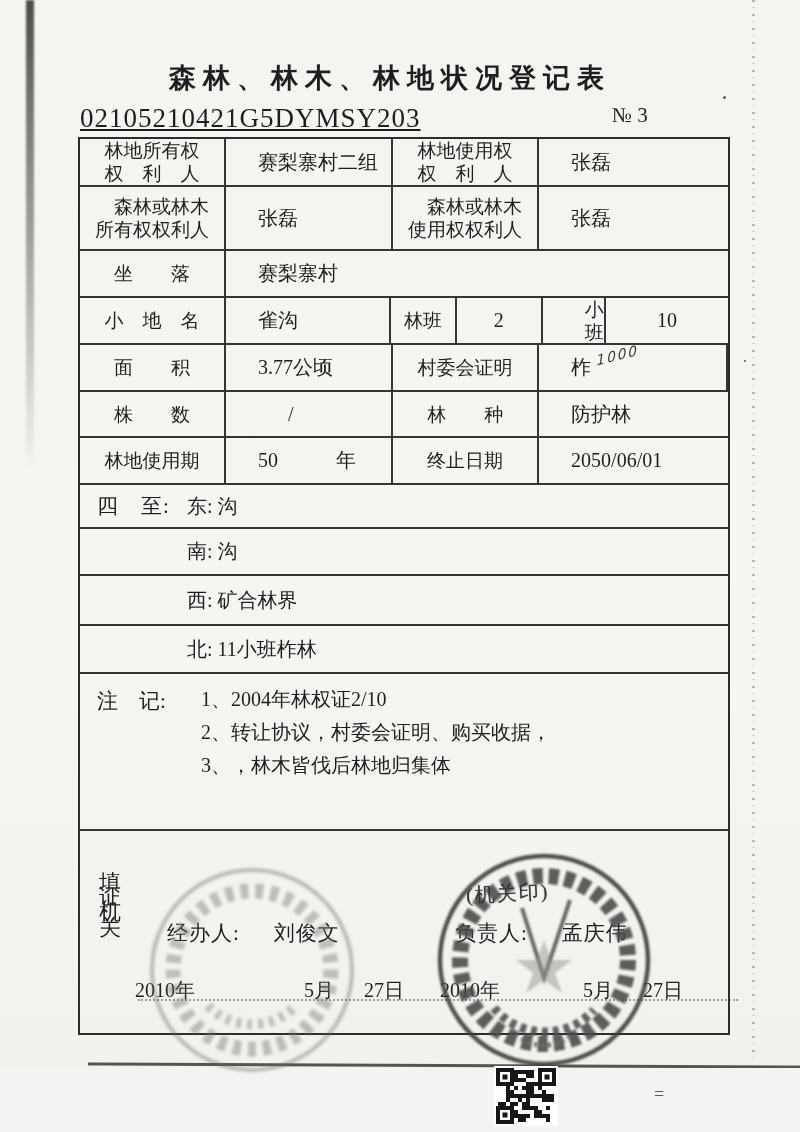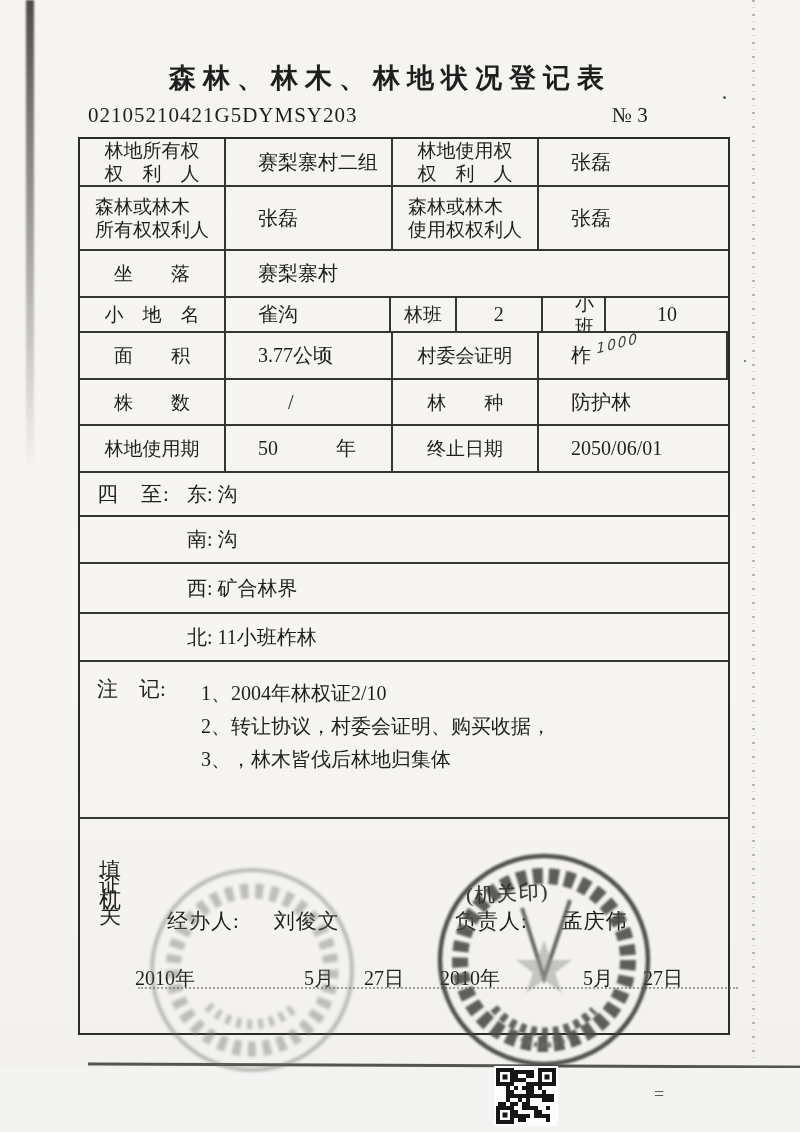--- a/index.html
+++ b/index.html
@@ -13,44 +13,44 @@
   .edge-right{position:absolute;left:752px;top:0;width:3px;height:1062px;opacity:.55;
     background:repeating-linear-gradient(180deg,rgba(40,40,40,.55) 0 2px,rgba(40,40,40,0) 2px 7px,rgba(40,40,40,.25) 7px 8px,rgba(40,40,40,0) 8px 14px);
     filter:blur(.4px);}
   .edge-bottom{position:absolute;left:88px;top:1064px;width:712px;height:3px;background:#55544f;
     transform:rotate(.25deg);filter:blur(.6px);}
   .below-strip{position:absolute;left:0;top:1068px;width:800px;height:64px;background:#f3f3f2;}
   .speck{position:absolute;background:#5c5c58;border-radius:50%;}
   
   .title{position:absolute;left:0;top:60px;width:780px;text-align:center;font-size:27px;
     font-weight:700;letter-spacing:7px;}
-  .serial{position:absolute;left:88px;top:103px;font-size:21px;letter-spacing:1px;}
+  .serial{position:absolute;left:80px;top:103px;font-size:27px;letter-spacing:1px;text-decoration:underline;}
   .docno{position:absolute;left:612px;top:103px;font-size:21px;}
   
   .tbl{position:absolute;left:78px;top:137px;width:652px;height:898px;box-sizing:border-box;
     border:2px solid #2c2c2c;display:flex;flex-direction:column;}
   .r{display:flex;box-sizing:border-box;border-bottom:2px solid #353535;}
   .r:last-child{border-bottom:none;}
   .c{box-sizing:border-box;border-right:2px solid #353535;display:flex;align-items:center;overflow:hidden;}
   .c:last-child{border-right:none;}
-  .lab{justify-content:center;text-align:left;font-size:19px;line-height:23px;font-family:Liberation Serif, serif;}
+  .lab{justify-content:center;text-align:right;font-size:19px;line-height:23px;font-family:Liberation Serif, serif;}
   .val{padding-left:32px;font-size:20px;}
   .pre{white-space:pre-line;}
   .cen{justify-content:center;padding-left:0;}
   .hand{position:absolute;font-family:"DejaVu Sans",sans-serif;font-style:italic;font-size:14px;
     color:#3a3a3a;transform:rotate(-14deg) skewX(-12deg);letter-spacing:2px;}
   .unit-gap{display:inline-block;width:58px;}
   
   .brow{display:flex;align-items:center;font-size:20px;}
   .b-label{width:90px;padding-left:17px;font-size:21px;letter-spacing:1px;}
   .b-dir{margin-left:0;}
   
   .nrow{display:flex;font-size:20px;}
   .n-label{width:104px;padding-left:17px;padding-top:13px;font-size:21px;}
-  .n-lines{padding-top:15px;line-height:33px;}
+  .n-lines{padding-top:9px;line-height:33px;}
   
   .issuer{position:relative;flex:1;}
   .v-label{position:absolute;left:15px;top:22px;writing-mode:vertical-rl;text-orientation:upright;
     font-size:22px;letter-spacing:15px;}
   .person{position:absolute;font-size:21px;letter-spacing:1px;}
   .pname{margin-left:34px;}
   .dateline{position:absolute;font-size:20px;}
   .dotline{position:absolute;left:58px;top:168px;width:600px;border-bottom:2px dotted rgba(90,90,90,.55);}
   
   .stamp{position:absolute;pointer-events:none;}
@@ -94,21 +94,21 @@
       <div class="c lab pre" style="width:147px;">森林或林木
 使用权权利人</div>
       <div class="c val" style="width:190px;">张磊</div>
     </div>
 
     <div class="r" style="height:47px;">
       <div class="c lab" style="width:147px;">坐　　落</div>
       <div class="c val" style="width:505px;">赛梨寨村</div>
     </div>
 
-    <div class="r" style="height:35px;">
+    <div class="r" style="height:47px;">
       <div class="c lab" style="width:147px;">小　地　名</div>
       <div class="c val" style="width:166px;">雀沟</div>
       <div class="c lab" style="width:66px;">林班</div>
       <div class="c val cen" style="width:87px;">2</div>
       <div class="c lab" style="width:63px;padding-left:32px;">小班</div>
       <div class="c val cen" style="width:123px;">10</div>
     </div>
 
     <div class="r" style="height:47px;position:relative;">
       <div class="c lab" style="width:147px;">面　　积</div>

